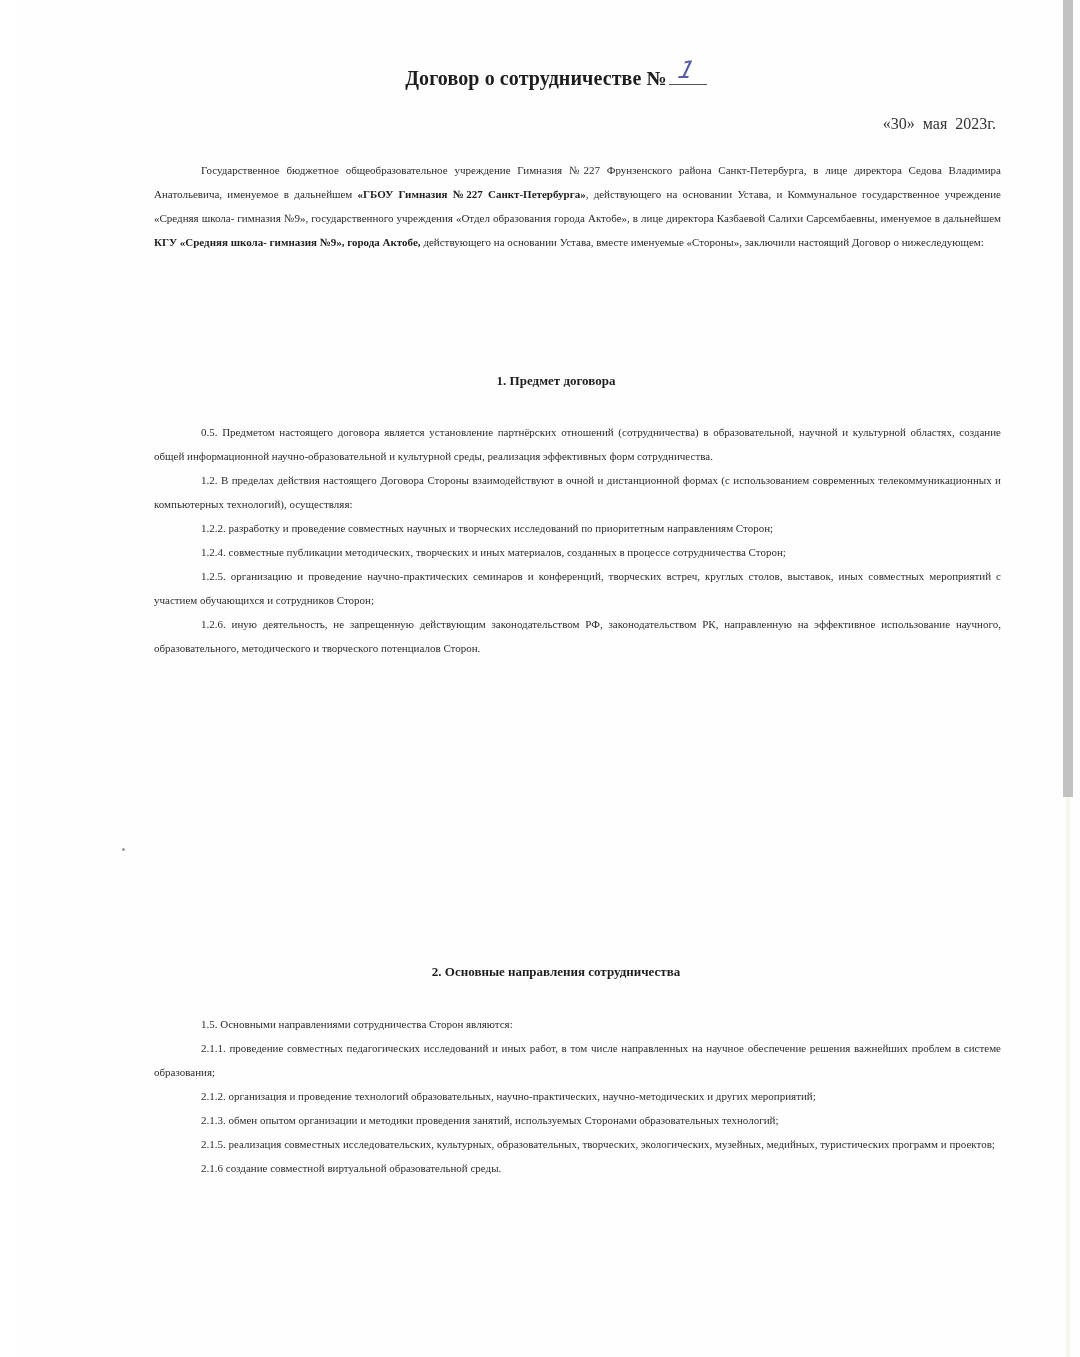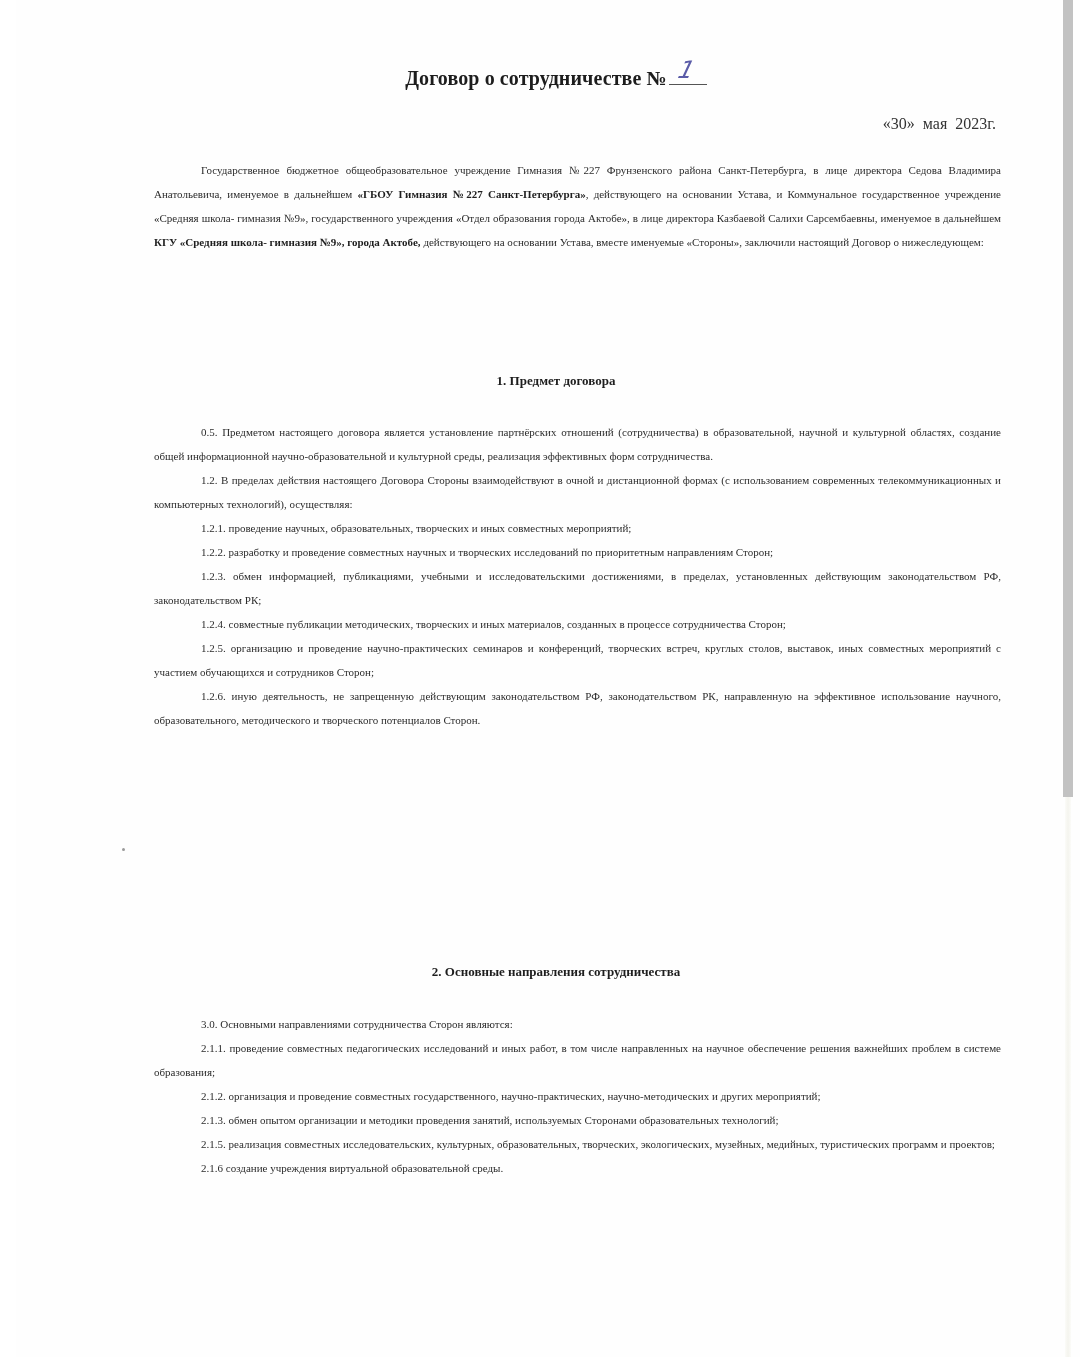--- a/index.html
+++ b/index.html
@@ -133,33 +133,31 @@
 
   <div class="text" id="intro">
     <p class="p"><span>Государственное бюджетное общеобразовательное учреждение Гимназия №227 Фрунзенского района Санкт-Петербурга, в лице директора Седова Владимира Анатольевича, именуемое в дальнейшем </span><b>«ГБОУ Гимназия №227 Санкт-Петербурга»</b><span>, действующего на основании Устава, и Коммунальное государственное учреждение «Средняя школа- гимназия №9», государственного учреждения «Отдел образования города Актобе», в лице директора Казбаевой Салихи Сарсембаевны, именуемое в дальнейшем </span><b>КГУ «Средняя школа- гимназия №9», города Актобе,</b><span>  действующего на основании Устава, вместе именуемые «Стороны», заключили настоящий Договор о нижеследующем:</span></p>
   </div>
 
   <div class="heading" id="h1">1. Предмет договора</div>
 
   <div class="text" id="sec1">
     <p class="p">0.5. Предметом настоящего договора является установление партнёрских отношений (сотрудничества) в образовательной, научной и культурной областях, создание общей информационной научно-образовательной и культурной среды, реализация эффективных форм сотрудничества.</p>
     <p class="p">1.2. В пределах действия настоящего Договора Стороны взаимодействуют в очной и дистанционной формах (с использованием современных телекоммуникационных и компьютерных технологий), осуществляя:</p>
-    <p class="p">1.2.1. проведение научных, образовательных, творческих и иных совместных мероприятий;</p>
     <p class="p">1.2.2. разработку и проведение совместных научных и творческих исследований по приоритетным направлениям Сторон;</p>
-    <p class="p">1.2.3. обмен информацией, публикациями, учебными и исследовательскими достижениями, в пределах, установленных действующим законодательством РФ, законодательством РК;</p>
     <p class="p">1.2.4. совместные публикации методических, творческих и иных материалов, созданных в процессе сотрудничества Сторон;</p>
     <p class="p">1.2.5. организацию и проведение научно-практических семинаров и конференций, творческих встреч, круглых столов, выставок, иных совместных мероприятий с участием обучающихся и сотрудников Сторон;</p>
     <p class="p">1.2.6. иную деятельность, не запрещенную действующим законодательством РФ, законодательством РК, направленную на эффективное использование научного, образовательного, методического и творческого потенциалов Сторон.</p>
   </div>
 
   <div class="heading" id="h2">2. Основные направления сотрудничества</div>
 
   <div class="text" id="sec2">
-    <p class="p">3.0. Основными направлениями сотрудничества Сторон являются:</p>
+    <p class="p">1.5. Основными направлениями сотрудничества Сторон являются:</p>
     <p class="p">2.1.1. проведение совместных педагогических  исследований и иных работ, в том числе направленных на научное обеспечение решения важнейших проблем в системе образования;</p>
-    <p class="p">2.1.2. организация и проведение совместных государственного, научно-практических, научно-методических и других мероприятий;</p>
+    <p class="p">2.1.2. организация и проведение технологий образовательных, научно-практических, научно-методических и других мероприятий;</p>
     <p class="p">2.1.3. обмен опытом организации и методики проведения занятий, используемых Сторонами образовательных технологий;</p>
     <p class="p">2.1.5. реализация совместных исследовательских, культурных, образовательных, творческих, экологических, музейных, медийных, туристических программ и проектов;</p>
-    <p class="p">2.1.6 создание учреждения виртуальной образовательной среды.</p>
+    <p class="p">2.1.6 создание совместной виртуальной образовательной среды.</p>
   </div>
 </div>
 
 <div class="scrollbar-thumb"></div>
 
 </body></html>

